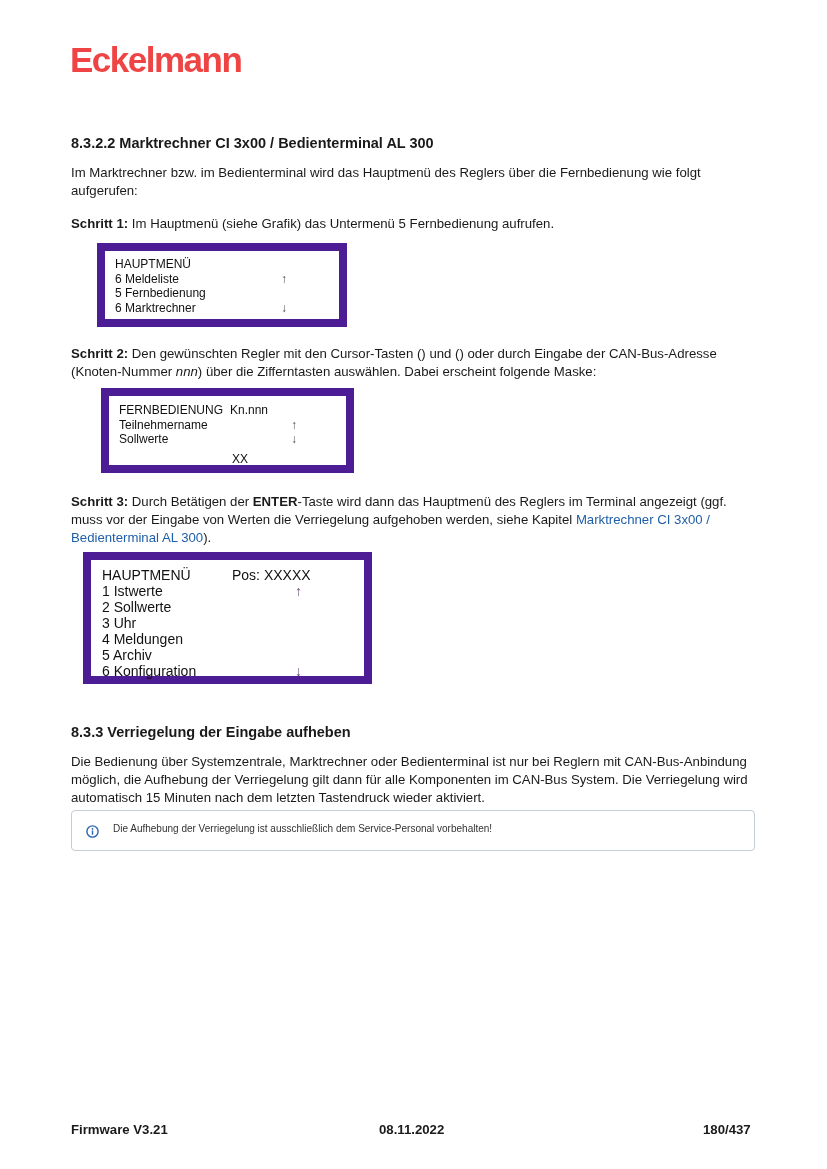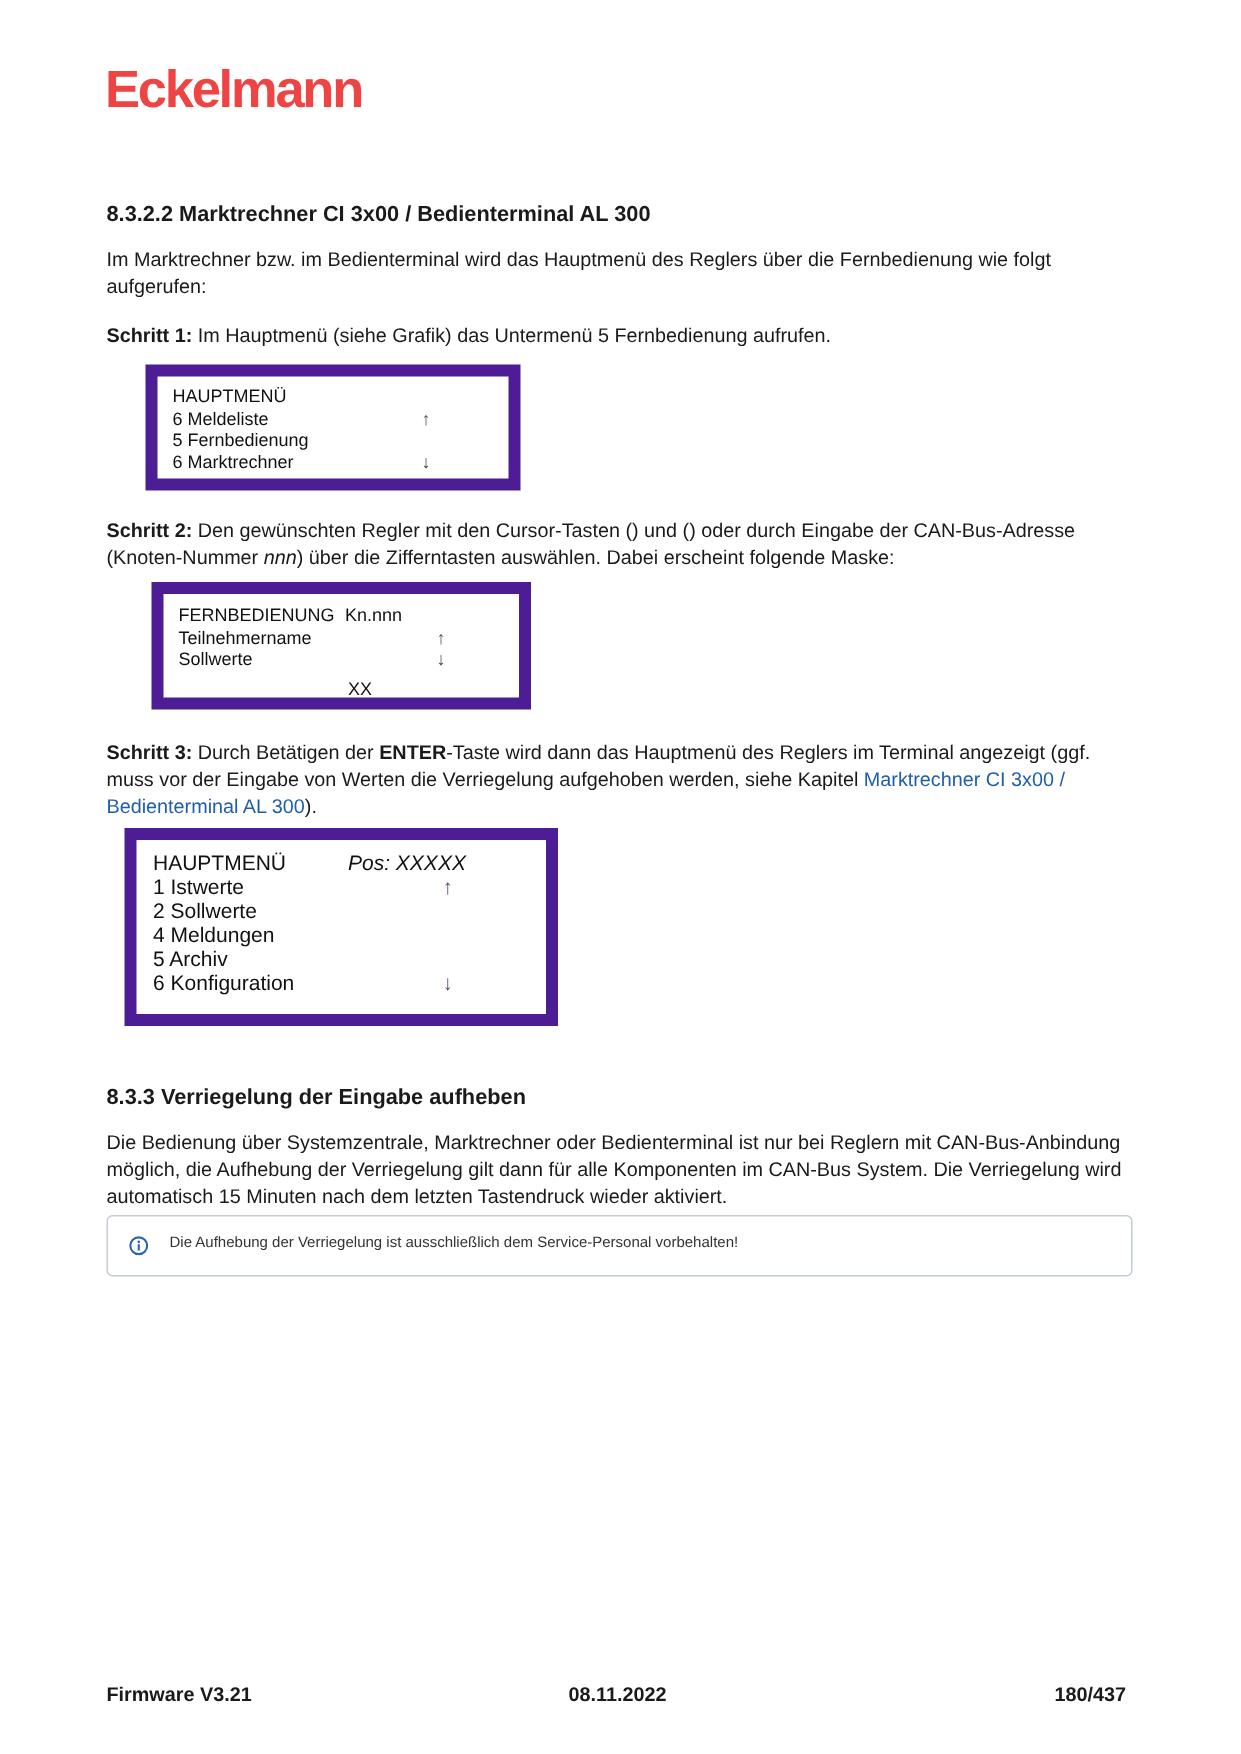--- a/index.html
+++ b/index.html
@@ -71,23 +71,24 @@
 
 <div class="lcd" style="left:101px; top:388px; width:253px; height:85px; padding:7px 0 0 10px;">
   <div class="row"><span>FERNBEDIENUNG</span><span class="col2" style="left:111px;">Kn.nnn</span></div>
   <div class="row"><span>Teilnehmername</span><span class="arrow" style="left:172px;">↑</span></div>
   <div class="row"><span>Sollwerte</span><span class="col2" style="left:113px;margin-top:20px;">XX</span><span class="arrow" style="left:172px;">↓</span></div>
 </div>
 
 <div class="p" style="top:493px;"><b>Schritt 3:</b><span> Durch Betätigen der </span><b>ENTER</b><span>-Taste wird dann das Hauptmenü des Reglers im Terminal angezeigt (ggf. muss vor der Eingabe von Werten die Verriegelung aufgehoben werden, siehe Kapitel </span><a href="#">Marktrechner CI 3x00 / Bedienterminal AL 300</a><span>).</span></div>
 
 <div class="lcd lcd-big" style="left:83px; top:552px; width:289px; height:132px; padding:7px 0 0 11px;">
-  <div class="row"><span>HAUPTMENÜ</span><span class="col2" style="left:130px;font-style:italic;">Pos: XXXXX</span></div>
+  <div class="row"><span>HAUPTMENÜ</span><span class="col2" style="left:130px;">Pos: XXXXX</span></div>
   <div class="row"><span>1 Istwerte</span><span class="arrow" style="left:193px;">↑</span></div>
   <div class="row">2 Sollwerte</div>
+  <div class="row">3 Uhr</div>
   <div class="row">4 Meldungen</div>
   <div class="row">5 Archiv</div>
   <div class="row"><span>6 Konfiguration</span><span class="arrow" style="left:193px;">↓</span></div>
 </div>
 
 <div class="h3" style="top:723px;">8.3.3  Verriegelung der Eingabe aufheben</div>
 
 <div class="p" style="top:753px;">Die Bedienung über Systemzentrale, Marktrechner oder Bedienterminal ist nur bei Reglern mit CAN-Bus-Anbindung möglich, die Aufhebung der Verriegelung gilt dann für alle Komponenten im CAN-Bus System. Die Verriegelung wird automatisch 15 Minuten nach dem letzten Tastendruck wieder aktiviert.</div>
 
 <div class="notice">

